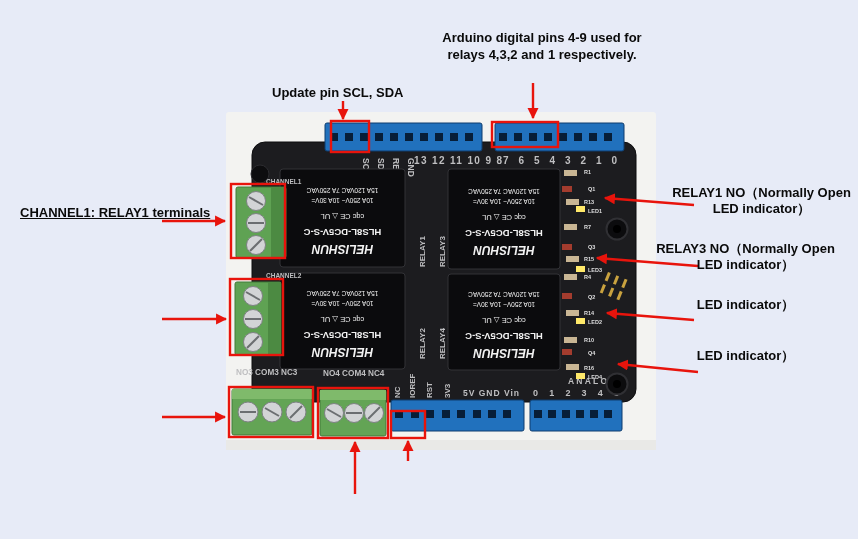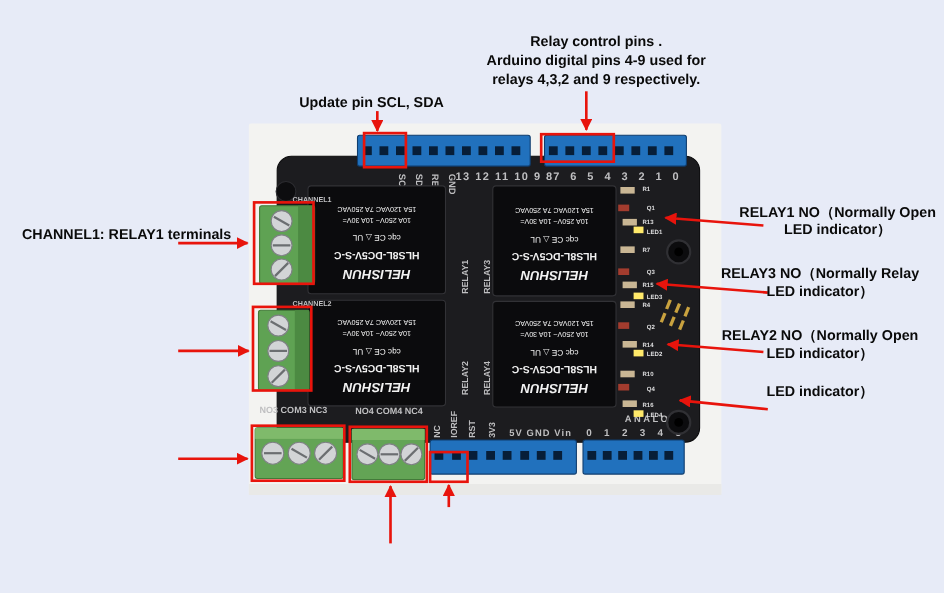--- a/index.html
+++ b/index.html
@@ -260,39 +260,37 @@
       <line x1="355" y1="494" x2="355" y2="442" marker-end="url(#arr)"></line>
       <line x1="408" y1="461" x2="408" y2="441" marker-end="url(#arr)"></line>
       <line x1="694" y1="205" x2="605" y2="198" marker-end="url(#arr)"></line>
       <line x1="698" y1="266" x2="597" y2="258" marker-end="url(#arr)"></line>
       <line x1="694" y1="320" x2="607" y2="313" marker-end="url(#arr)"></line>
       <line x1="698" y1="372" x2="618" y2="364" marker-end="url(#arr)"></line>
     </g>
   </svg>
 
   <div class="lbl center" style="left:427px;top:29px;width:230px;">
-    <div>Relay control pins .</div>
     <div>Arduino digital pins 4-9 used for</div>
-    <div>relays 4,3,2 and 9 respectively.</div>
+    <div>relays 4,3,2 and 1 respectively.</div>
   </div>
 
   <div class="lbl" style="left:272px;top:84px;">Update pin SCL, SDA</div>
 
-  <div class="lbl" style="left:20px;top:204px;">CHANNEL1: RELAY1 terminals</div>
+  <div class="lbl" style="left:20px;top:204px;text-decoration:underline;">CHANNEL1: RELAY1 terminals</div>
 
 
   <div class="lbl center two" style="left:659px;top:185px;width:205px;">
     <div>RELAY1 NO（Normally Open</div>
     <div>LED indicator）</div>
   </div>
   <div class="lbl center two" style="left:643px;top:241px;width:205px;">
-    <div>RELAY3 NO（Normally Relay</div>
+    <div>RELAY3 NO（Normally Open</div>
     <div>LED indicator）</div>
   </div>
   <div class="lbl center two" style="left:643px;top:297px;width:205px;">
-    <div>RELAY2 NO（Normally Open</div>
     <div>LED indicator）</div>
   </div>
   <div class="lbl center two" style="left:643px;top:348px;width:205px;">
     <div>LED indicator）</div>
   </div>
 
 </div>
 
 </body></html>

